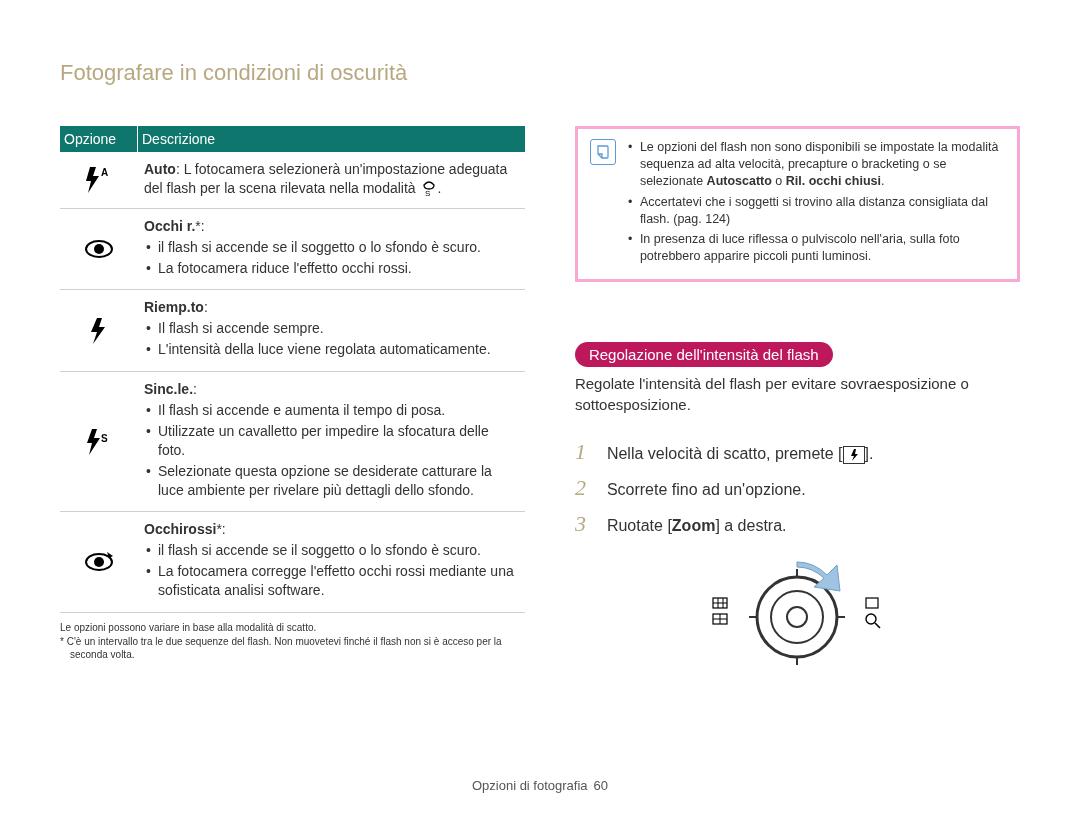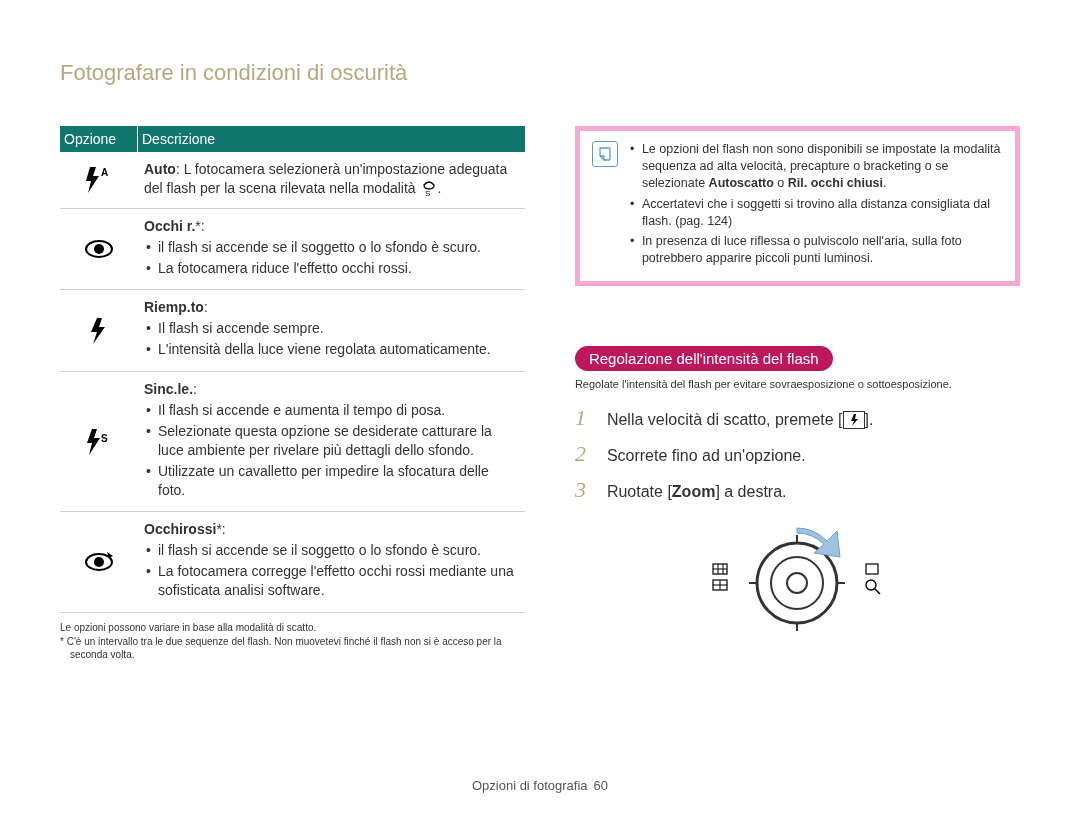--- a/index.html
+++ b/index.html
@@ -62,21 +62,21 @@
     color: #333;
     margin-top: 8px;
     line-height: 1.35;
   }
   .footnotes .f2 { padding-left: 10px; text-indent: -10px; display: block; }
 
   
   .note-box {
     display: flex;
     gap: 12px;
-    border: 5px solid #f9a8d4;
+    border: 3px solid #f9a8d4;
     padding: 10px 12px;
     font-size: 12.5px;
     line-height: 1.35;
     color: #333;
   }
   .note-icon-box {
     width: 26px; height: 26px; flex-shrink: 0;
     border: 1px solid #5a9bd4;
     border-radius: 3px;
     display: flex; align-items: center; justify-content: center;
@@ -89,21 +89,21 @@
   .subsection-pill {
     display: inline-block;
     background: #be185d;
     color: #fff;
     border-radius: 14px;
     padding: 4px 14px;
     font-size: 15px;
     margin-top: 60px;
     margin-bottom: 6px;
   }
-  .intro-text { font-size: 11px; line-height: 1.4; margin-bottom: 12px; }
+  .intro-text { font-size: 15px; line-height: 1.4; margin-bottom: 24px; }
 
   .steps { list-style: none; padding: 0; margin: 0 0 20px 0; }
   .steps li { display: flex; align-items: baseline; gap: 12px; margin-bottom: 10px; font-size: 16px; }
   .step-num {
     font-style: italic;
     color: #b8a882;
     font-size: 22px;
     font-family: Georgia, 'Times New Roman', serif;
     width: 20px;
   }
@@ -203,22 +203,22 @@
       <div class="td-icon">
         <svg class="icon-cell-svg" viewBox="0 0 40 32">
           <path d="M13 3 L8 17 L13 17 L10 29 L21 12 L15 12 L18 3 Z" fill="#000"></path>
           <text x="22" y="16" font-size="10" font-weight="bold" fill="#000">S</text>
         </svg>
       </div>
       <div class="td-desc">
         <b>Sinc.le.</b><span>:</span>
         <ul class="bullets">
           <li>Il flash si accende e aumenta il tempo di posa.</li>
+          <li>Utilizzate un cavalletto per impedire la sfocatura delle foto.</li>
           <li>Selezionate questa opzione se desiderate catturare la luce ambiente per rivelare più dettagli dello sfondo.</li>
-          <li>Utilizzate un cavalletto per impedire la sfocatura delle foto.</li>
         </ul>
       </div>
     </div>
 
     <div class="tr">
       <div class="td-icon">
         <svg class="icon-cell-svg" viewBox="0 0 40 32">
           <ellipse cx="20" cy="16" rx="13" ry="8" fill="none" stroke="#000" stroke-width="2"></ellipse>
           <circle cx="20" cy="16" r="5" fill="#000"></circle>
           <path d="M28 6 L34 10 L30 12 Z" fill="#000"></path>

